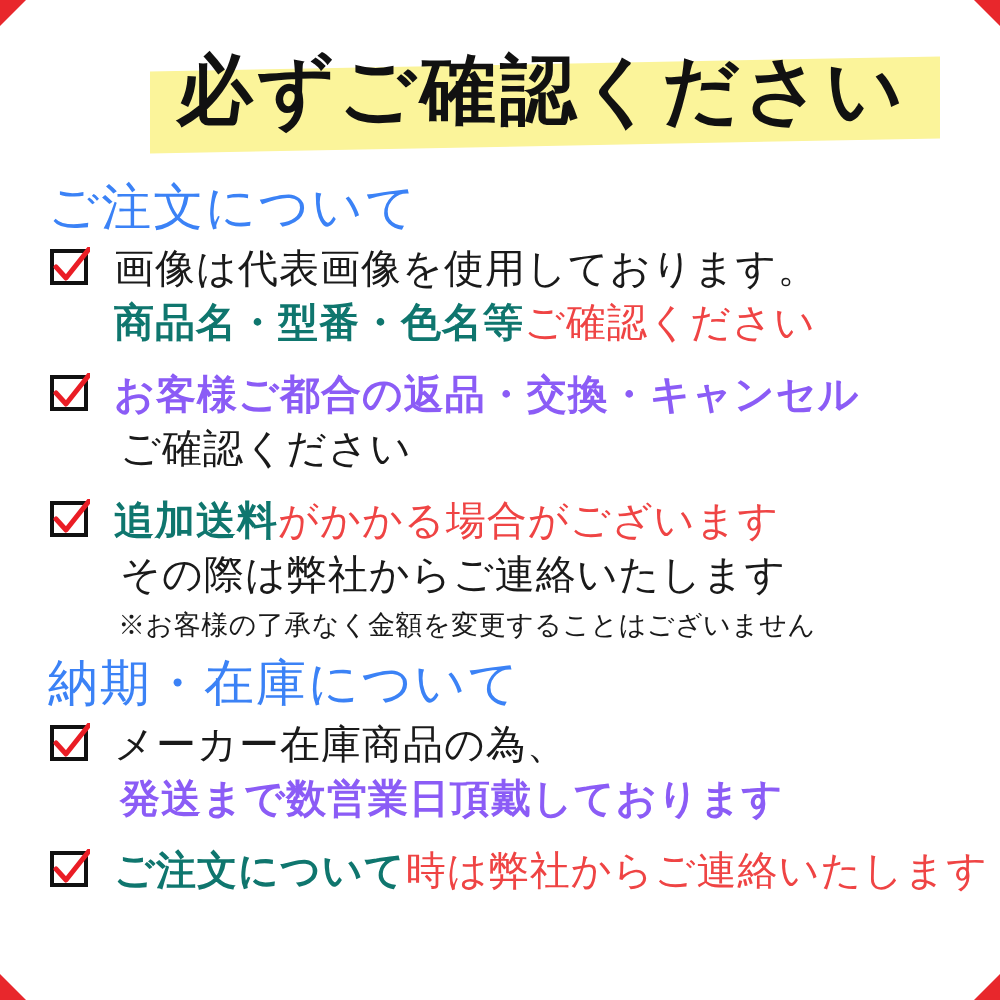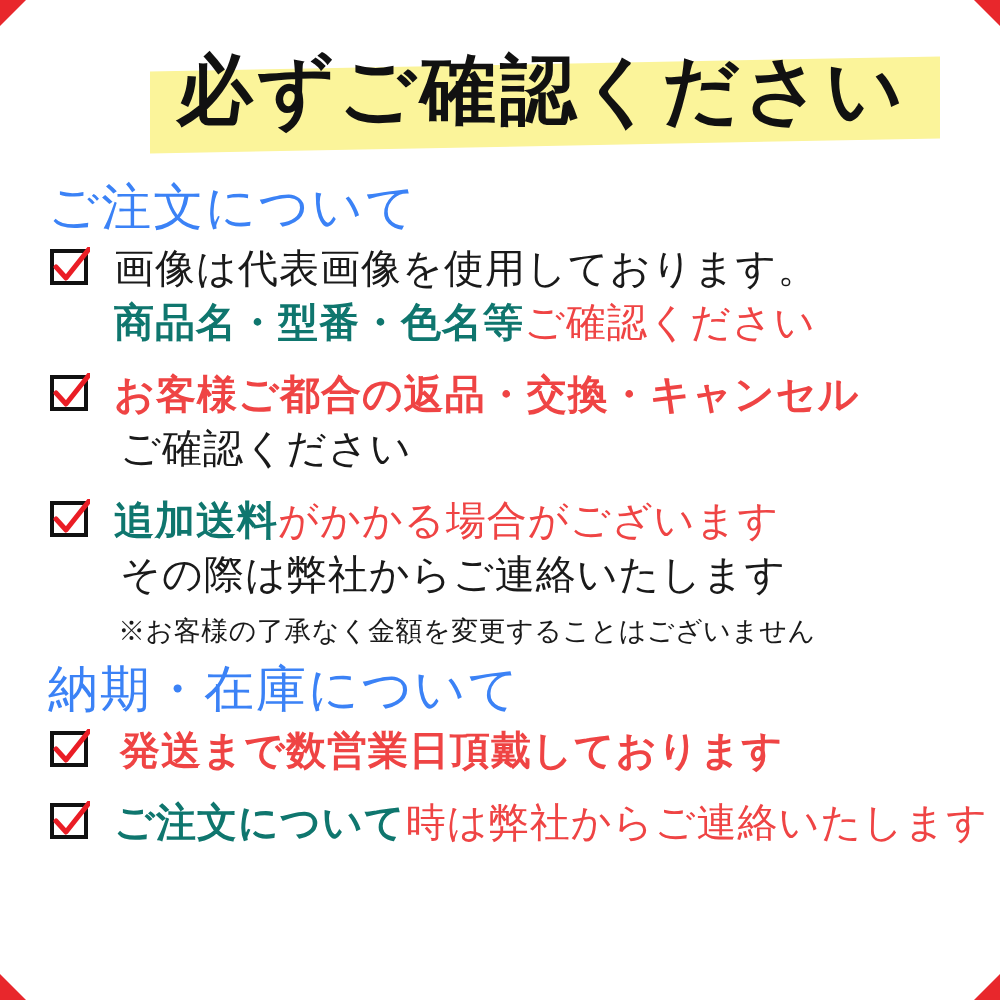--- a/index.html
+++ b/index.html
@@ -120,29 +120,29 @@
   .lines {
     flex: 1 1 auto;
   }
   .line {
     font-size: 40px;
     line-height: 1.35;
     color: #1a1a1a;
     letter-spacing: 1px;
     white-space: nowrap;
   }
-  .line.red { color: #ef4444; font-weight: bold; }
+  .line.red { color: #8b5cf6; font-weight: bold; }
   .line.indent { padding-left: 6px; }
   .note {
     font-size: 27px;
     color: #1a1a1a;
     letter-spacing: 0.5px;
     line-height: 1.3;
     padding-left: 4px;
-    margin-top: 12px;
+    margin-top: 6px;
     white-space: nowrap;
   }
   .seg-red { color: #0f766e; font-weight: bold; }
   .seg-black { color: #ef4444; font-weight: normal; }
 </style>
 </head>
 <body>
 
 <div class="page">
 
@@ -203,20 +203,21 @@
     <h2 class="section second">納期・在庫について</h2>
 
     <div class="item">
       <span class="checkbox">
         <svg width="40" height="40" viewBox="0 0 40 40">
           <rect x="2" y="4" width="34" height="32" fill="#ffffff" stroke="#111111" stroke-width="4"></rect>
           <path d="M6 20 L16 31 L39 2" fill="none" stroke="#ea1d25" stroke-width="5" stroke-linecap="round" stroke-linejoin="round"></path>
         </svg>
       </span>
       <span class="lines">
+        <div class="line">メーカー在庫商品の為、</div>
         <div class="line red indent">発送まで数営業日頂戴しております</div>
       </span>
     </div>
 
     <div class="item">
       <span class="checkbox">
         <svg width="40" height="40" viewBox="0 0 40 40">
           <rect x="2" y="4" width="34" height="32" fill="#ffffff" stroke="#111111" stroke-width="4"></rect>
           <path d="M6 20 L16 31 L39 2" fill="none" stroke="#ea1d25" stroke-width="5" stroke-linecap="round" stroke-linejoin="round"></path>
         </svg>

